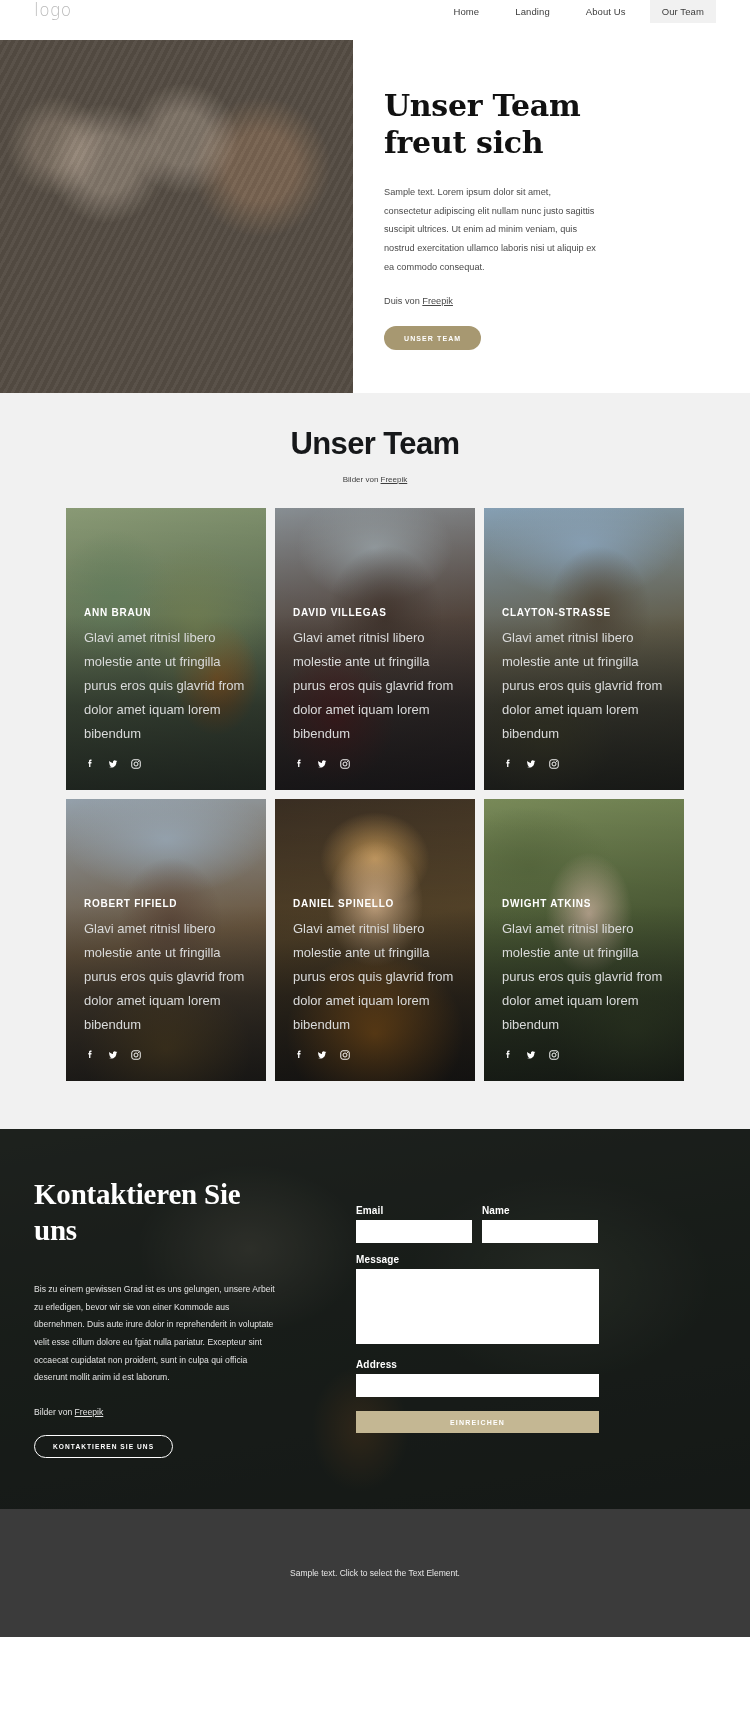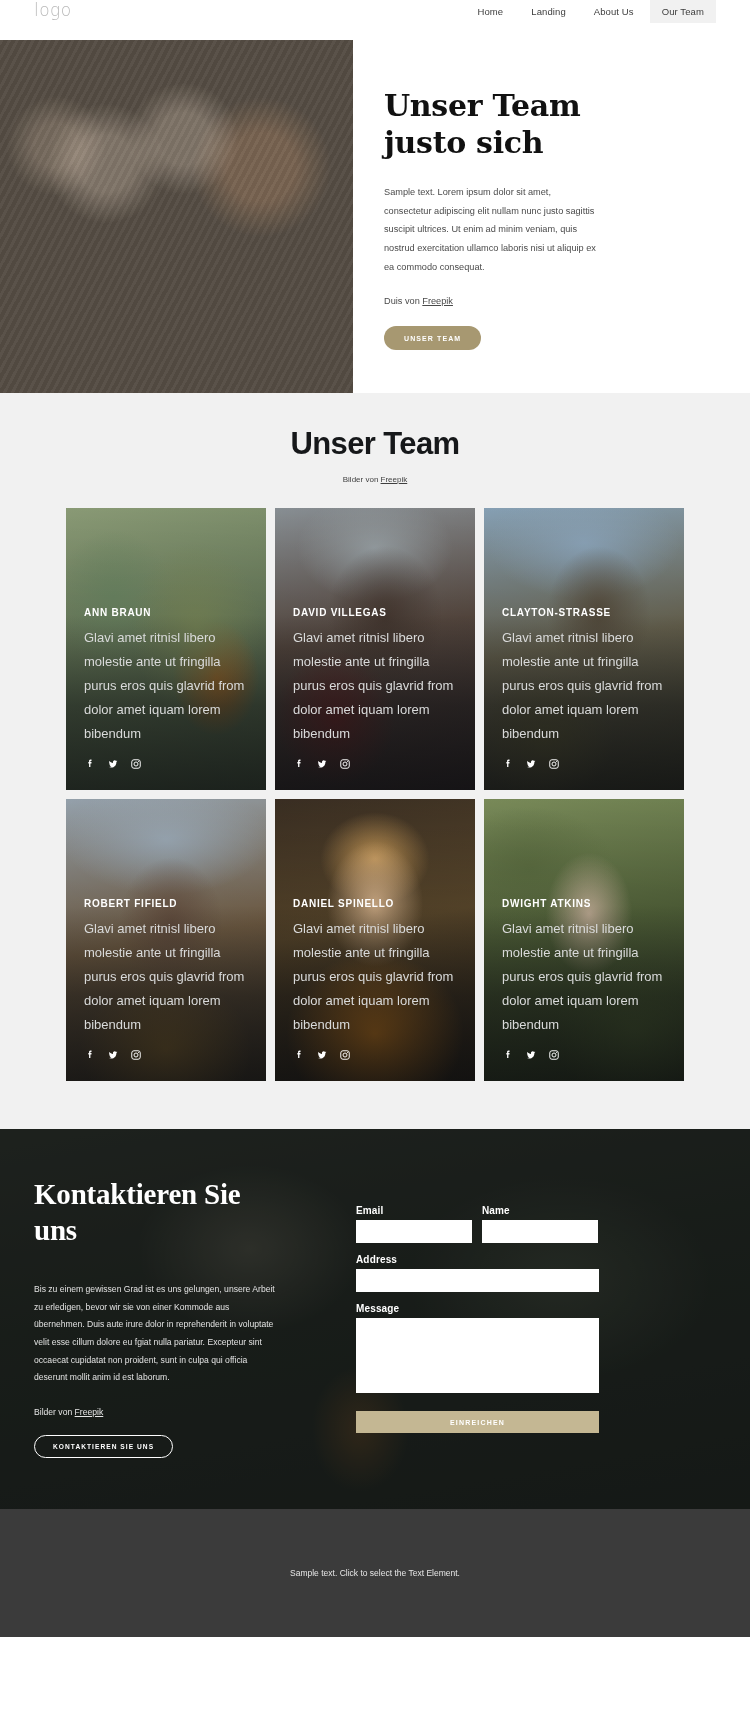--- a/index.html
+++ b/index.html
@@ -23,21 +23,21 @@
   .logo {
     font-family: "DejaVu Sans", sans-serif;
     font-size: 17px;
     font-weight: 300;
     color: #b9b9b9;
     letter-spacing: 0.5px;
   }
   .nav {
     display: flex;
     align-items: center;
-    gap: 4px;
+    gap: 12px;
   }
   .nav-item {
     font-size: 9.5px;
     color: #3d3d3d;
     padding: 6px 12px;
     cursor: pointer;
     white-space: nowrap;
     letter-spacing: 0.1px;
   }
   .nav-item.active {
@@ -332,21 +332,21 @@
 </div>
 
 <div class="hero">
   <div class="hero-img">
     <div class="ph"></div>
     <div class="ph2"></div>
   </div>
   <div class="hero-text">
     <h1 class="hero-title">
       <span>Unser Team</span><br>
-      <span>justo sich</span>
+      <span>freut sich</span>
     </h1>
     <p class="hero-para">Sample text. Lorem ipsum dolor sit amet, consectetur adipiscing elit nullam nunc justo sagittis suscipit ultrices. Ut enim ad minim veniam, quis nostrud exercitation ullamco laboris nisi ut aliquip ex ea commodo consequat.</p>
     <div class="hero-credit">
       <span>Duis von </span><a href="#">Freepik</a>
     </div>
     <button class="btn-primary">UNSER TEAM</button>
   </div>
 </div>
 
 <div class="team-section">
@@ -573,26 +573,26 @@
         <div class="field half">
           <label>Email</label>
           <input type="text" value="" style="">
         </div>
         <div class="field half">
           <label>Name</label>
           <input type="text" value="" style="">
         </div>
       </div>
       <div class="field full">
+        <label>Message</label>
+        <textarea style=""></textarea>
+      </div>
+      <div class="field full">
         <label>Address</label>
         <input type="text" value="" style="">
-      </div>
-      <div class="field full">
-        <label>Message</label>
-        <textarea style=""></textarea>
       </div>
       <button class="btn-submit">EINREICHEN</button>
     </div>
   </div>
 </div>
 
 <div class="footer">
   <div class="footer-text">Sample text. Click to select the Text Element.</div>
 </div>
 

